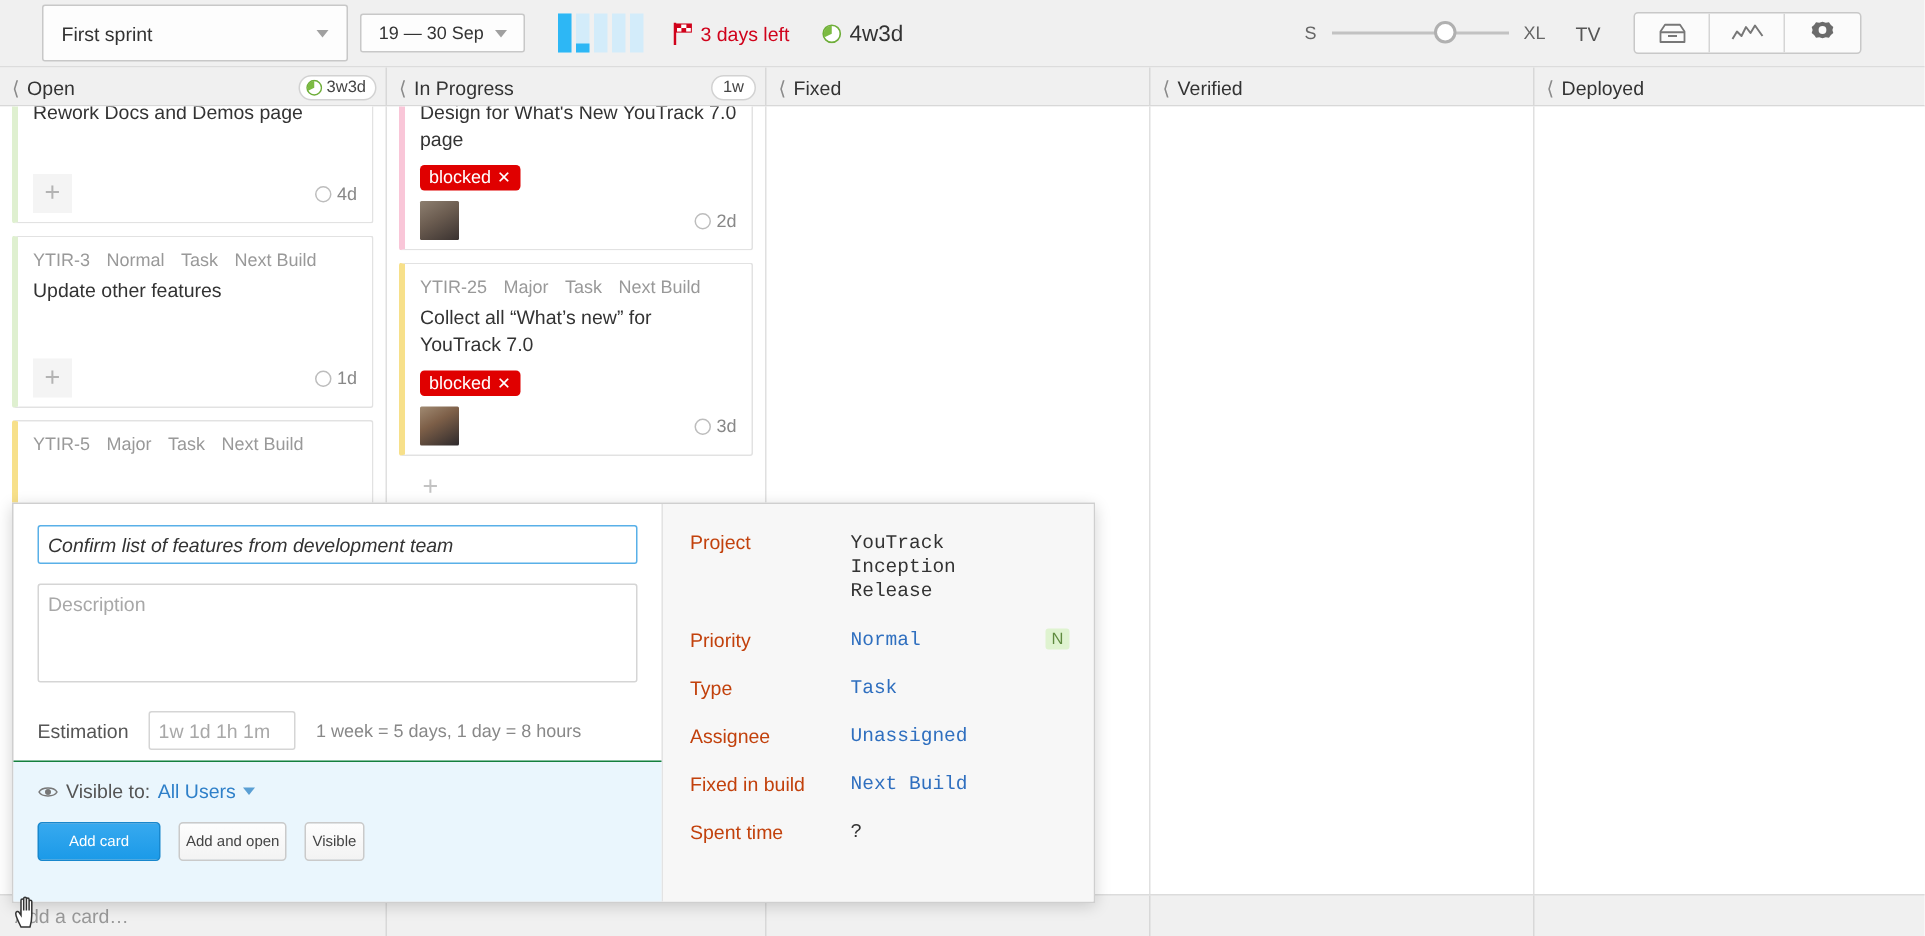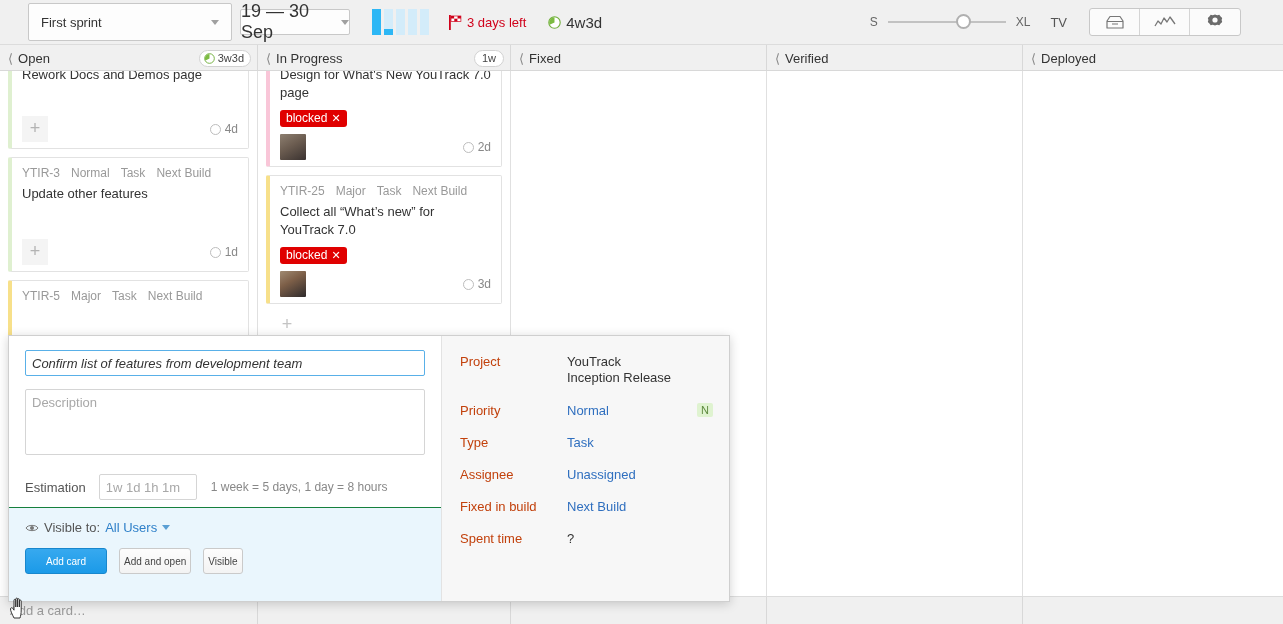--- a/index.html
+++ b/index.html
@@ -40,21 +40,21 @@
     border-top: 5px solid #a0a0a0;
   }
   .date-select {
     margin-left: 8px;
     width: 110px; height: 26px;
     background: #fdfdfd;
     border: 1px solid #c8c8c8;
     border-radius: 2px;
     display: flex; align-items: center; justify-content: center;
     gap: 7px;
-    font-size: 18px; color: #333;
+    font-size: 12px; color: #333;
     cursor: pointer;
   }
   .progress-bars {
     margin-left: 22px;
     display: flex; align-items: flex-start; gap: 3px;
     height: 26px;
   }
   .pbar { width: 9px; height: 26px; background: #d3ecfa; position: relative; }
   .pbar .fill {
     position: absolute; left: 0; bottom: 0; width: 100%;
@@ -293,21 +293,21 @@
     background: #f7f7f7;
     border-left: 1px solid #e3e3e3;
     padding: 18px 0 0 18px;
   }
   .field-row {
     display: flex; align-items: flex-start;
     margin-bottom: 16px;
     position: relative;
   }
   .field-label { width: 107px; font-size: 13px; color: #c2410c; line-height: 16px; }
-  .field-value { font-size: 13px; color: #333; line-height: 16px; }
+  .field-value { font-size: 13px; color: #333; line-height: 16px; font-family: Liberation Mono, monospace; }
   .field-value.link { color: #2f6fbf; cursor: pointer; }
   .prio-badge {
     position: absolute; right: 16px; top: 0;
     background: #dff3d0; color: #5f8b3f;
     font-size: 11px;
     border-radius: 2px;
     padding: 1px 4px;
   }
 
   

